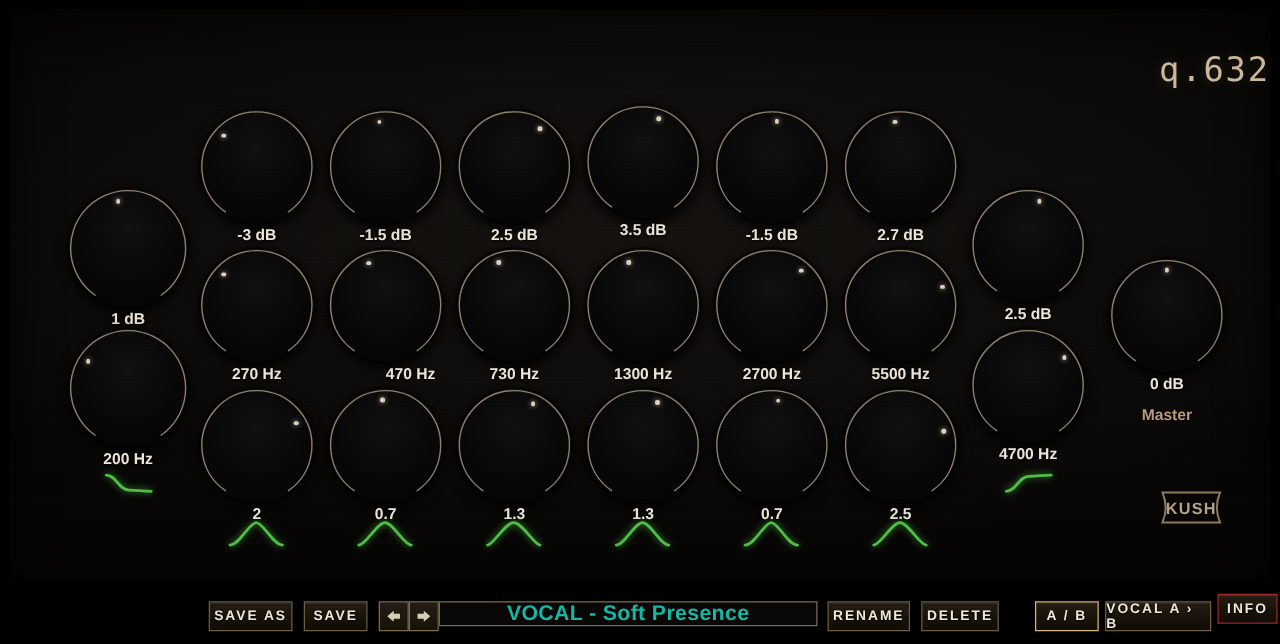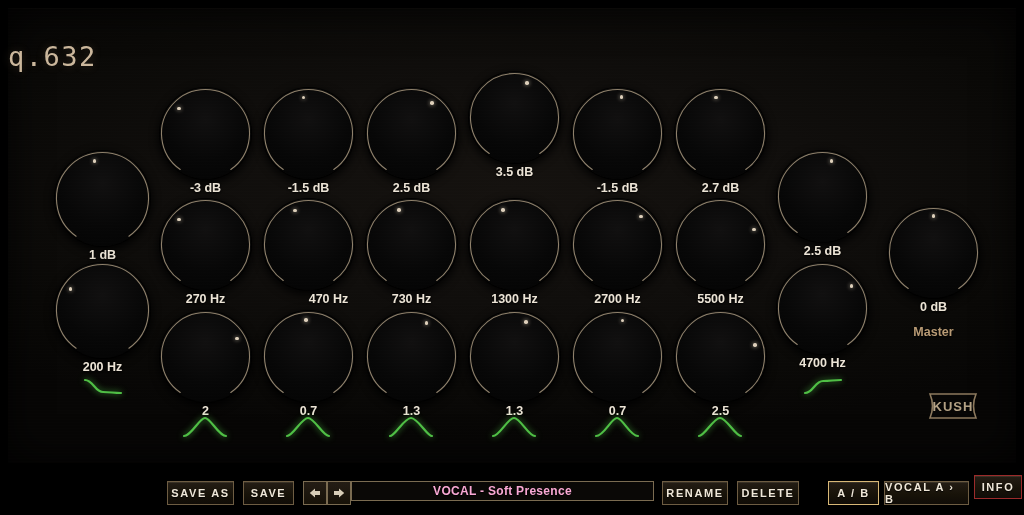--- a/index.html
+++ b/index.html
@@ -13,21 +13,21 @@
       radial-gradient(ellipse 70% 55% at 50% 40%, #15120f 0%, #100e0c 45%, #0a0907 80%, #070605 100%),
       linear-gradient(180deg,#141110 0%,#0d0b09 55%,#090807 100%);
     box-shadow:inset 0 0 40px rgba(0,0,0,.85), inset 0 1px 0 rgba(120,100,80,.07);
   }
   #panel::after{ 
     content:"";position:absolute;inset:0;pointer-events:none;opacity:.5;
     background:repeating-linear-gradient(180deg,rgba(255,240,220,.012) 0px,rgba(255,240,220,.012) 1px,rgba(0,0,0,0) 1px,rgba(0,0,0,0) 3px);
   }
 
   #title{
-    position:absolute;left:0;right:0;top:33px;text-align:left;
+    position:absolute;left:0;right:0;top:33px;text-align:right;
     font-size:27px;letter-spacing:1.5px;color:#cbb79c;
     text-shadow:0 0 10px rgba(190,160,120,.22);
     font-family:"DejaVu Sans Mono","Liberation Mono",monospace;
   }
 
   
   .knob{position:absolute;}
   .dial{
     position:relative;border-radius:50%;
     background:radial-gradient(circle at 50% 34%, #111010 0%, #070707 55%, #030303 100%);
@@ -81,21 +81,21 @@
   .btn.dark{
     background:linear-gradient(180deg,#241d15 0%,#181309 55%,#100c07 100%);
     border:1px solid #6e5d43;
   }
   .btn.ab{border:1px solid #d8b877;}
   .btn.info{border:1px solid #9c2b2b;}
   .field{
     position:absolute;height:20px;box-sizing:border-box;
     display:flex;align-items:center;justify-content:center;
     background:#0a0806;border:1px solid #7a6b51;
-    color:#f9a8d4;font-size:12px;font-weight:bold;letter-spacing:.3px;
+    color:#14b8a6;font-size:17px;font-weight:bold;letter-spacing:.3px;
     text-shadow:0 1px 1px rgba(0,0,0,.9);
   }
   .arrowbtn{
     position:absolute;height:24px;width:24px;box-sizing:border-box;
     display:flex;align-items:center;justify-content:center;
     background:linear-gradient(180deg,#241d15 0%,#171208 100%);
     border:1px solid #7a6b51;color:#d8cdb8;font-size:13px;cursor:pointer;user-select:none;
   }
 </style>
 </head>
@@ -220,21 +220,21 @@
           <div class="dial" style="width: 91px; height: 91px;">
             <div class="ring">
               <svg viewBox="0 0 91 91">
        <path d="M 20.26 81.54 A 44 44 0 1 1 70.74 81.54" fill="none" stroke="#9a8b74" stroke-width="1.1" stroke-linecap="round" opacity="0.92"></path>
      </svg>
             </div>
             <div class="dot" style="left: 60.3459px; top: 12.1556px;"></div>
           </div>
           <div class="klabel" style="top: 93px;">1.3</div>
         </div>
-        <div class="knob" style="left: 461px; top: 64px; width: 91px;">
+        <div class="knob" style="left: 461px; top: 76px; width: 91px;">
           <div class="dial" style="width: 91px; height: 91px;">
             <div class="ring">
               <svg viewBox="0 0 91 91">
        <path d="M 20.26 81.54 A 44 44 0 1 1 70.74 81.54" fill="none" stroke="#9a8b74" stroke-width="1.1" stroke-linecap="round" opacity="0.92"></path>
      </svg>
             </div>
             <div class="dot" style="left: 57.9837px; top: 11.2012px;"></div>
           </div>
           <div class="klabel" style="top: 93px;">3.5 dB</div>
         </div>

